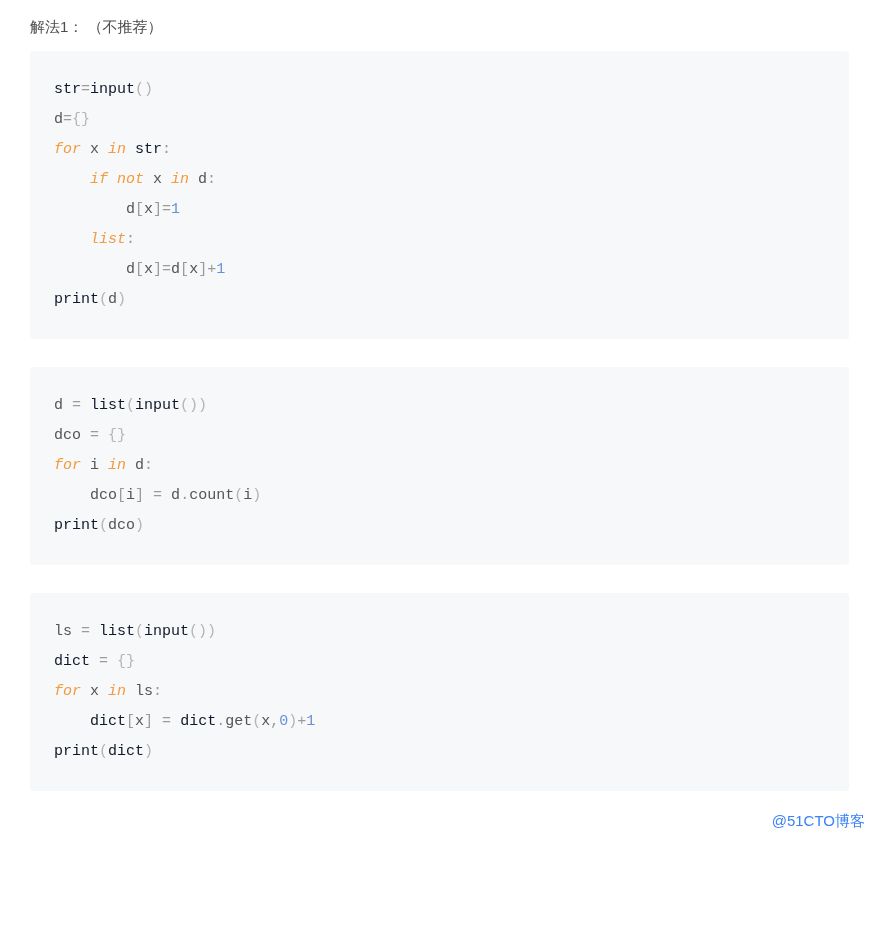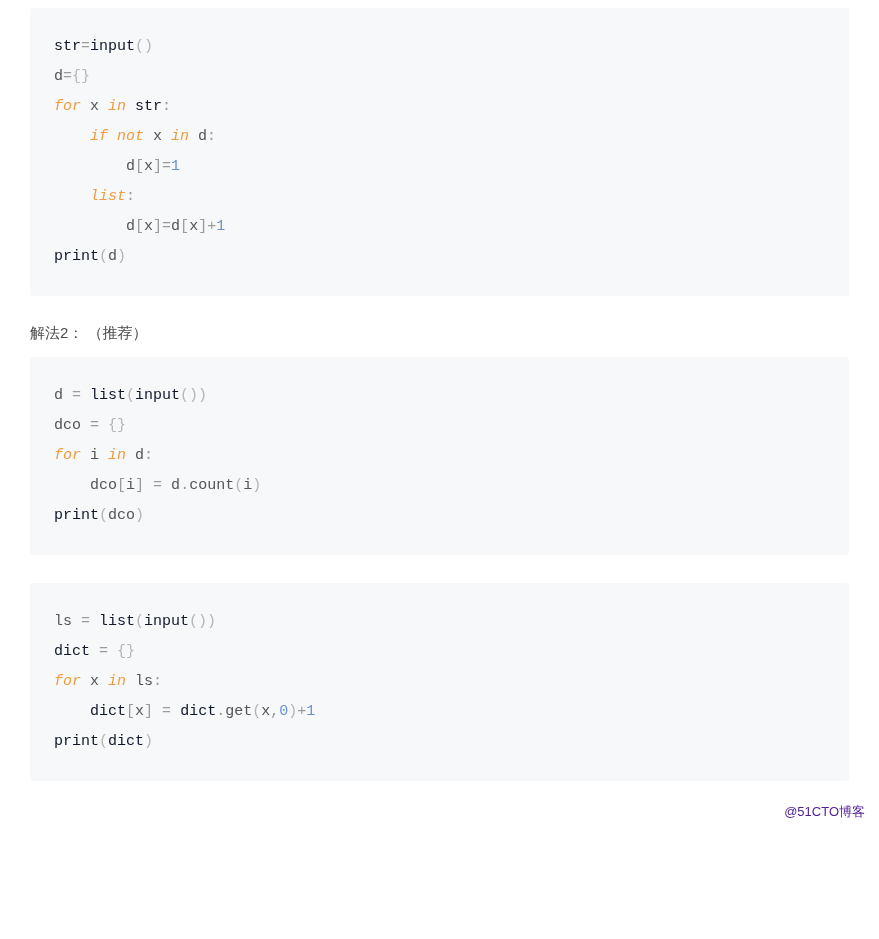--- a/index.html
+++ b/index.html
@@ -35,41 +35,41 @@
   .tok-op      { color: #9b9b9b; } 
   .tok-paren   { color: #b5b5b5; } 
   .tok-brace   { color: #b5b5b5; } 
   .tok-kw      { color: #f29b3f; font-style: italic; } 
   .tok-num     { color: #6a8fd8; } 
   .tok-plain   { color: #555; }
   .watermark {
     position: absolute;
     bottom: 8px;
     right: 14px;
-    color: #4c1d95;
-    font-size: 13px;
+    color: #3b82f6;
+    font-size: 15px;
     pointer-events: none;
   }
 </style>
 </head>
 <body>
 
 <div class="content">
 
+  <div class="section-label">解法1： （不推荐）</div>
 
   <div class="code-block"><span class="tok-name">str</span><span class="tok-op">=</span><span class="tok-name">input</span><span class="tok-paren">()</span>
 <span class="tok-plain">d</span><span class="tok-op">=</span><span class="tok-brace">{}</span>
 <span class="tok-kw">for</span><span class="tok-plain"> x </span><span class="tok-kw">in</span><span class="tok-plain"> </span><span class="tok-name">str</span><span class="tok-op">:</span>
     <span class="tok-kw">if</span><span class="tok-plain"> </span><span class="tok-kw">not</span><span class="tok-plain"> x </span><span class="tok-kw">in</span><span class="tok-plain"> d</span><span class="tok-op">:</span>
         <span class="tok-plain">d</span><span class="tok-op">[</span><span class="tok-plain">x</span><span class="tok-op">]</span><span class="tok-op">=</span><span class="tok-num">1</span>
     <span class="tok-kw">list</span><span class="tok-op">:</span>
         <span class="tok-plain">d</span><span class="tok-op">[</span><span class="tok-plain">x</span><span class="tok-op">]</span><span class="tok-op">=</span><span class="tok-plain">d</span><span class="tok-op">[</span><span class="tok-plain">x</span><span class="tok-op">]</span><span class="tok-op">+</span><span class="tok-num">1</span>
 <span class="tok-name">print</span><span class="tok-paren">(</span><span class="tok-plain">d</span><span class="tok-paren">)</span></div>
 
-  <div class="section-label">解法2： （推荐）</div>
 
   <div class="code-block"><span class="tok-plain">d </span><span class="tok-op">=</span><span class="tok-plain"> </span><span class="tok-name">list</span><span class="tok-paren">(</span><span class="tok-name">input</span><span class="tok-paren">())</span>
 <span class="tok-plain">dco </span><span class="tok-op">=</span><span class="tok-plain"> </span><span class="tok-brace">{}</span>
 <span class="tok-kw">for</span><span class="tok-plain"> i </span><span class="tok-kw">in</span><span class="tok-plain"> d</span><span class="tok-op">:</span>
     <span class="tok-plain">dco</span><span class="tok-op">[</span><span class="tok-plain">i</span><span class="tok-op">]</span><span class="tok-plain"> </span><span class="tok-op">=</span><span class="tok-plain"> d</span><span class="tok-op">.</span><span class="tok-plain">count</span><span class="tok-paren">(</span><span class="tok-plain">i</span><span class="tok-paren">)</span>
 <span class="tok-name">print</span><span class="tok-paren">(</span><span class="tok-plain">dco</span><span class="tok-paren">)</span></div>
 
 
   <div class="code-block"><span class="tok-plain">ls </span><span class="tok-op">=</span><span class="tok-plain"> </span><span class="tok-name">list</span><span class="tok-paren">(</span><span class="tok-name">input</span><span class="tok-paren">())</span>
 <span class="tok-name">dict</span><span class="tok-plain"> </span><span class="tok-op">=</span><span class="tok-plain"> </span><span class="tok-brace">{}</span>

